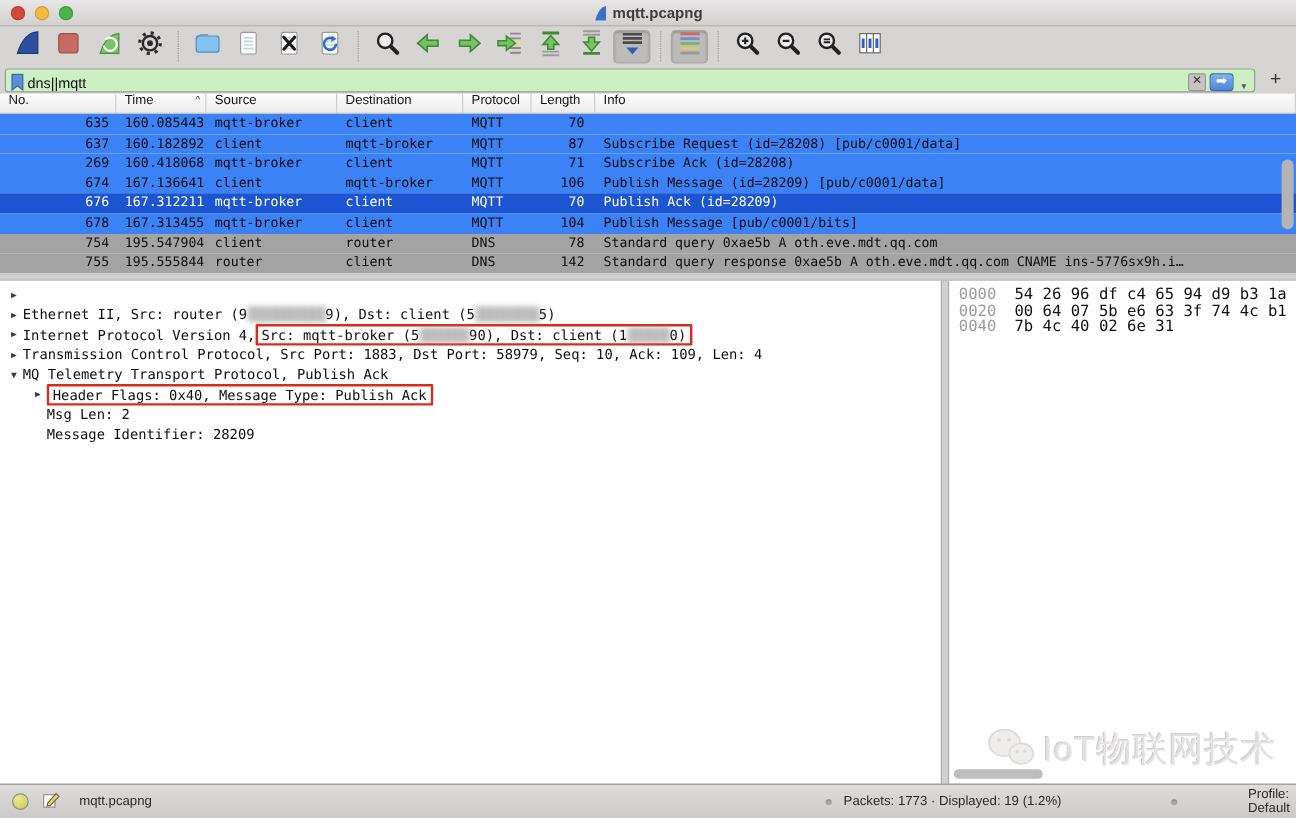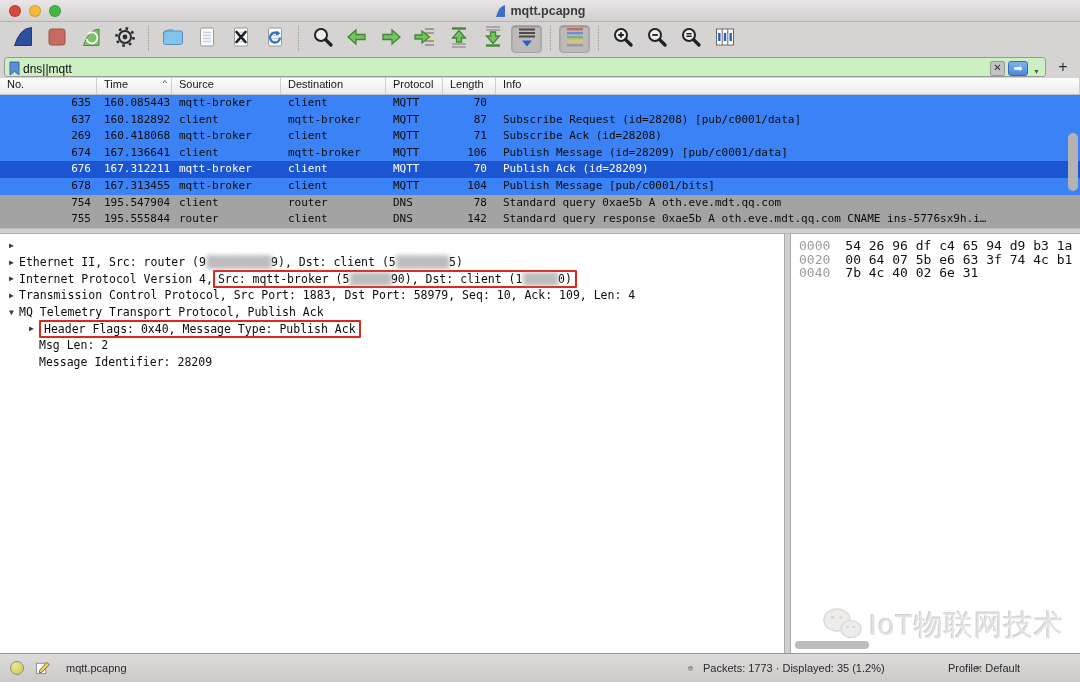--- a/index.html
+++ b/index.html
@@ -62,21 +62,21 @@
   .hbytes{color:#111}
   .hscroll{position:absolute;left:4px;bottom:4px;width:74px;height:8px;background:#bdbdbd;border-radius:4px}
 
   
   .statusbar{height:29px;border-top:1px solid #9c9999;background:linear-gradient(#dedbdb,#ccc9c9);display:flex;align-items:center;font-size:11px;color:#2b2b2b;padding:0 10px;position:relative}
   .expert{width:14px;height:14px;border-radius:50%;background:radial-gradient(circle at 35% 30%,#eaea8e,#c9c94f);border:1px solid #8d8d8d;flex:0 0 auto}
   .pencil{margin-left:11px;flex:0 0 auto}
   .fname{margin-left:16px}
   .sepdot{position:absolute;top:12px;width:5px;height:5px;border-radius:50%;background:#a9a6a6;box-shadow:inset 0 1px 1px rgba(0,0,0,.2)}
   .packetsinfo{position:absolute;left:703px}
-  .profile{position:absolute;left:948px}
+  .profile{position:absolute;left:1040px}
 
   
   .watermark{position:absolute;right:16px;bottom:34px;display:flex;align-items:flex-start;gap:4px;z-index:6;pointer-events:none}
   .wm-text{font-size:29px;color:#e3e1e1;text-shadow:1px 1px 0 #fff,-1px -1px 0 #d0cece;letter-spacing:1px}
 </style>
 </head>
 <body>
 
 <div class="titlebar">
   <div class="lights">
@@ -398,21 +398,21 @@
 <div class="statusbar">
   <span class="expert"></span>
   <span class="pencil">
     <svg width="15" height="15" viewBox="0 0 16 16">
         <rect x="1.5" y="3.5" width="10" height="11" fill="#fff" stroke="#8c8c8c"></rect>
         <path d="M5 11 L12.5 2.5 l2.6 2.4 L7.5 13 4.6 13.6 Z" fill="#efd267" stroke="#6f6240"></path>
       </svg>
   </span>
   <span class="fname">mqtt.pcapng</span>
   <span class="sepdot" style="left:688px"></span>
-  <span class="packetsinfo">Packets: 1773 · Displayed: 35 (1.2%)</span>
+  <span class="packetsinfo">Packets: 1773 · Displayed: 19 (1.2%)</span>
   <span class="sepdot" style="left:976px"></span>
   <span class="profile">Profile: Default</span>
 </div>
 
 <div class="watermark">
   <span>
     <svg width="44" height="38" viewBox="0 0 44 38">
       <g fill="#efedec" stroke="#dddbda" stroke-width="1.5">
         <ellipse cx="16" cy="14" rx="13" ry="11"></ellipse>
         <ellipse cx="30" cy="23" rx="10" ry="8.5"></ellipse>

